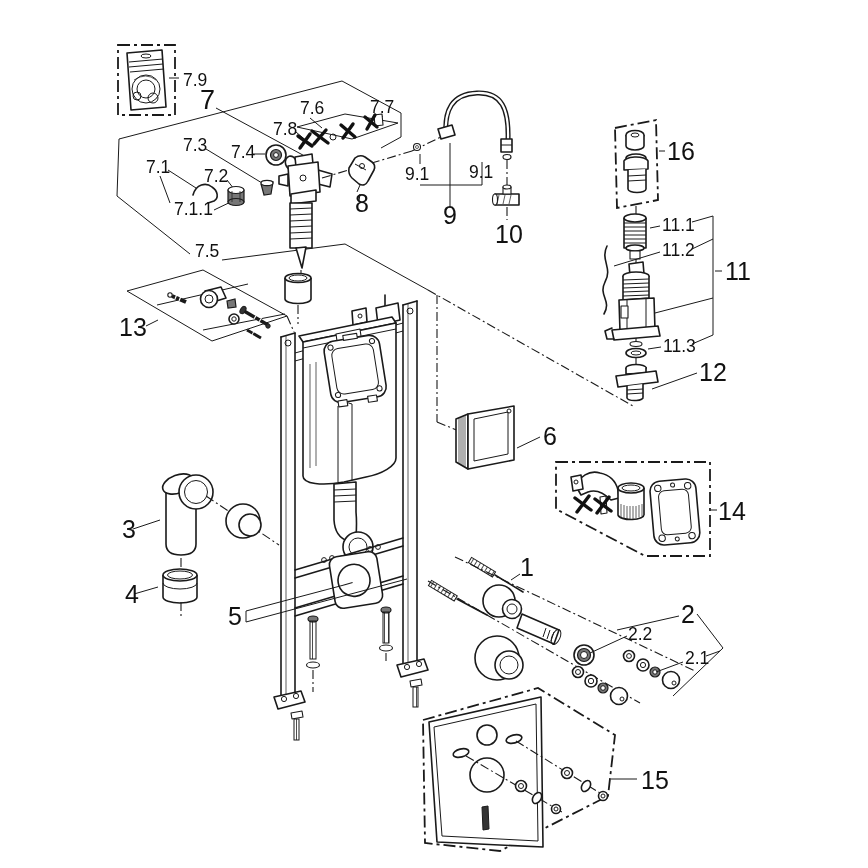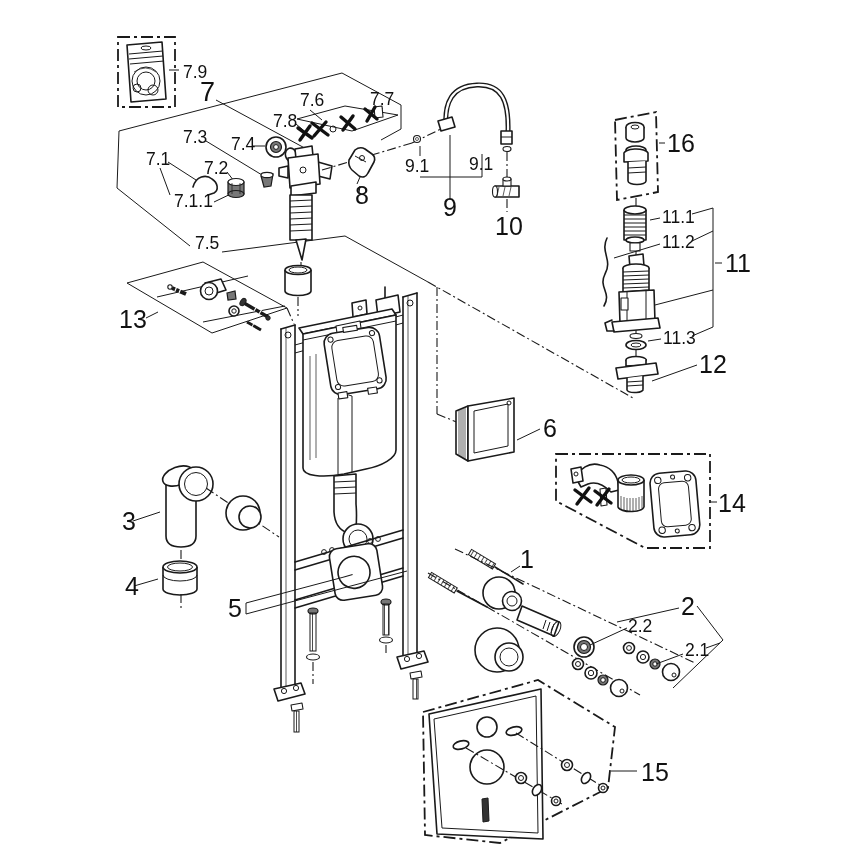--- a/index.html
+++ b/index.html
@@ -1,16 +1,16 @@
 <!DOCTYPE html>
 <html><head>
 <meta charset="utf-8">
 <style>
   html,body{margin:0;padding:0;background:#fff;width:868px;height:868px;overflow:hidden;}
-  #stage{position:relative;width:868px;height:704px;background:#fff;}
+  #stage{position:relative;width:868px;height:704px;background:#fff;margin-top:8px;}
   svg{display:block;}
   text{font-family:"Liberation Sans","DejaVu Sans",sans-serif;fill:#111;}
   .big{font-size:25px;}
   .xl{font-size:27px;}
   .sm{font-size:17.5px;}
   .ln{fill:none;stroke:#1a1a1a;stroke-width:1.6;stroke-linecap:round;stroke-linejoin:round;}
   .w{fill:#fff;stroke:#1a1a1a;stroke-width:1.6;stroke-linejoin:round;}
   .w2{fill:#fff;stroke:#1a1a1a;stroke-width:1.1;stroke-linejoin:round;}
   .thin{fill:none;stroke:#1a1a1a;stroke-width:1;}
   .vthin{fill:none;stroke:#1a1a1a;stroke-width:.7;}

